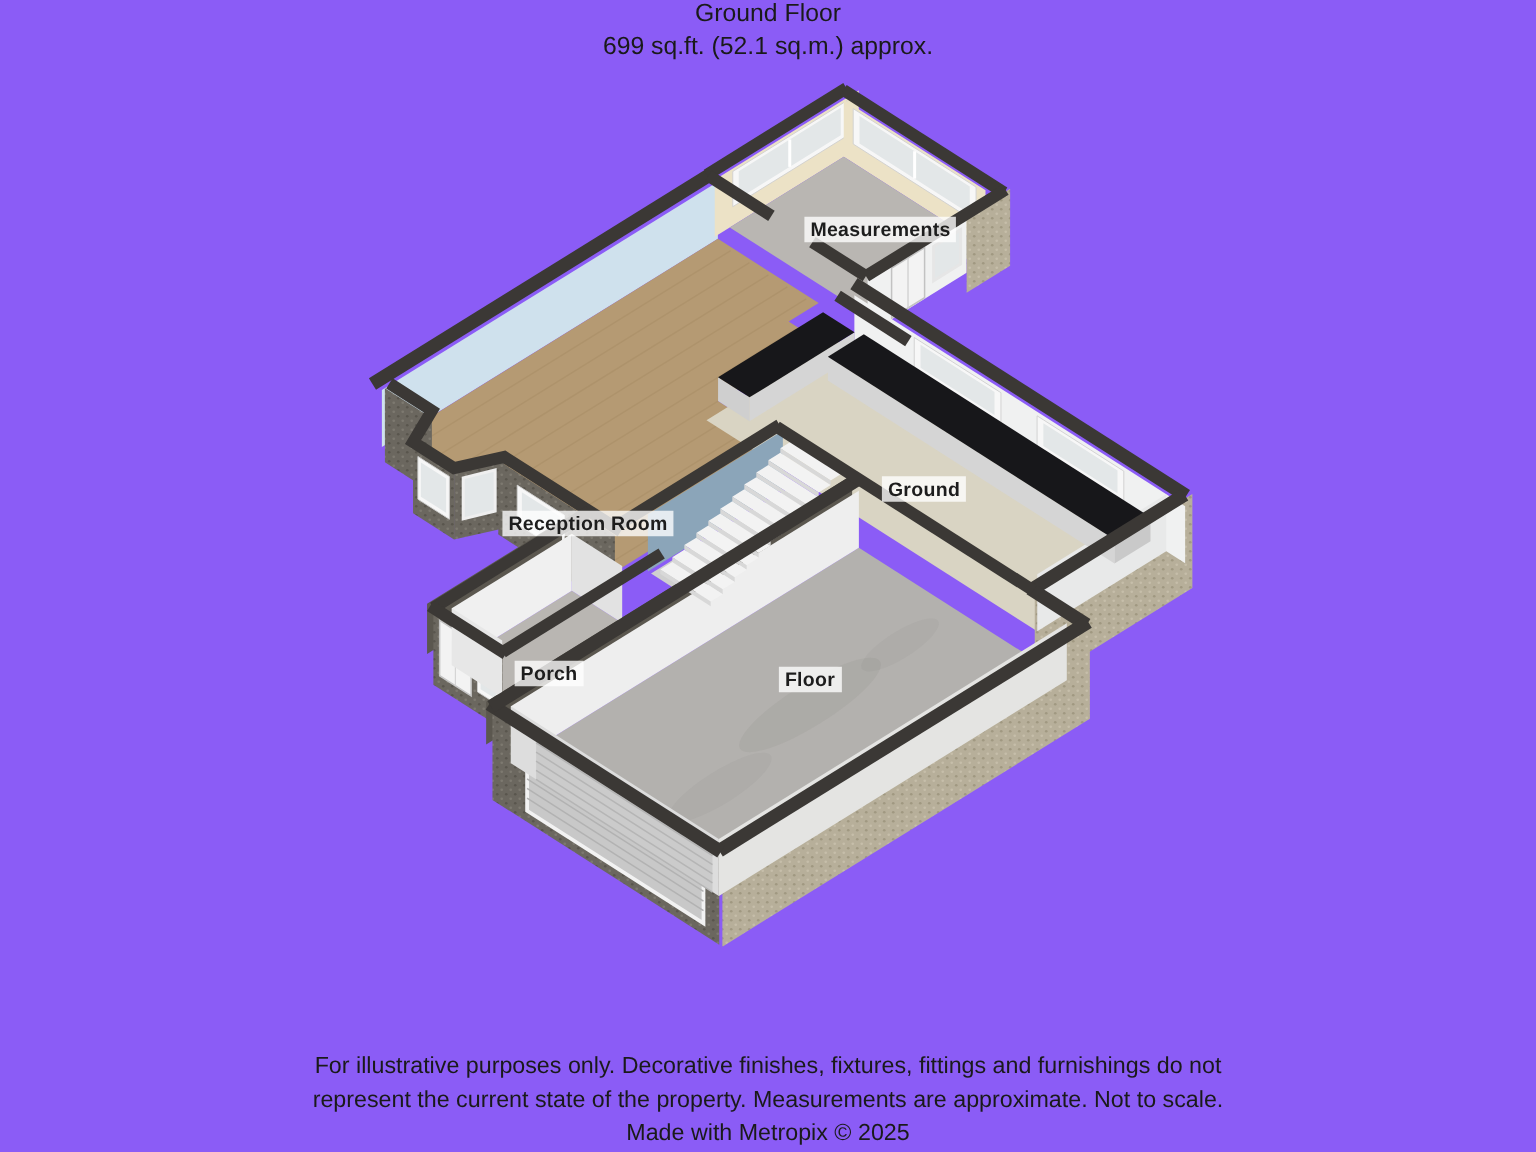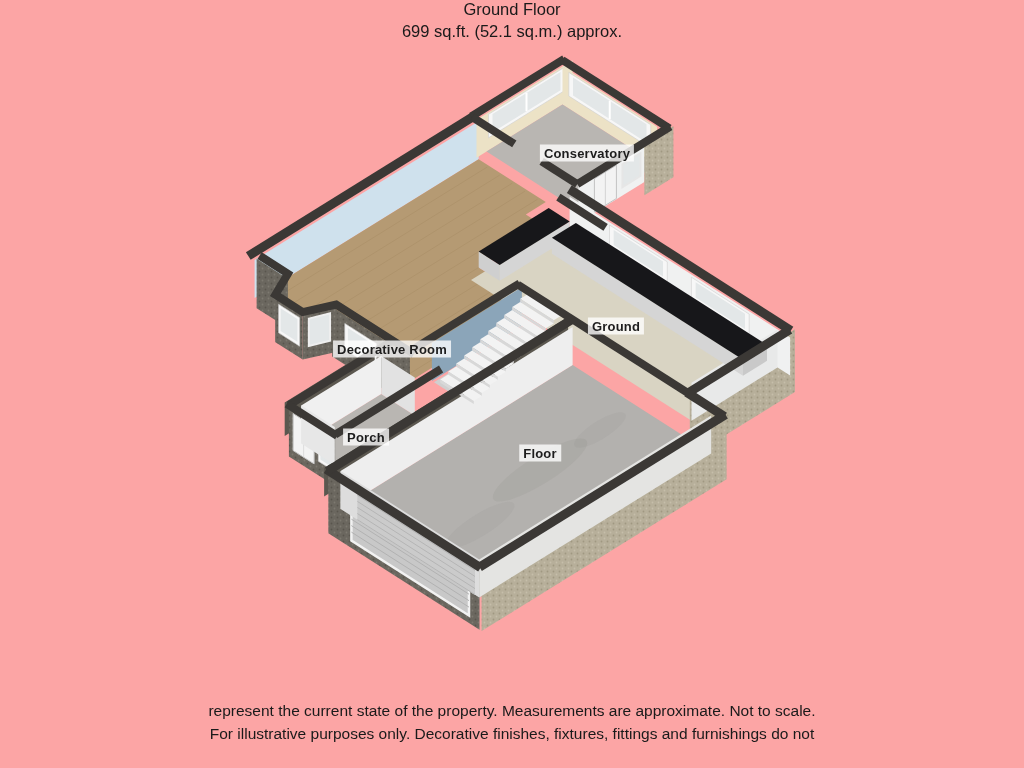--- a/index.html
+++ b/index.html
@@ -1,16 +1,16 @@
 <!DOCTYPE html>
 <html><head>
 <meta charset="utf-8">
 <style>
   html,body{margin:0;padding:0;background:#ffffff;}
-  #page{position:relative;width:1024px;height:768px;background:#fca5a5;overflow:hidden;
+  #page{position:relative;width:1024px;height:768px;background:#8b5cf6;overflow:hidden;
         font-family:"Liberation Sans", sans-serif;}
   #titleblock{position:absolute;top:-2px;left:0;width:100%;text-align:center;
               color:#1a1a1a;font-size:16.5px;line-height:22px;}
   #footerblock{position:absolute;top:700px;left:0;width:100%;text-align:center;
                color:#1a1a1a;font-size:15.5px;line-height:22.5px;}
   #plan{position:absolute;left:0;top:0;}
   .room-label{position:absolute;transform:translate(-50%,-50%);
               background:rgba(255,255,255,0.78);color:#1d1d1d;
               font-size:13px;font-weight:bold;padding:1px 4px;white-space:nowrap;
               letter-spacing:0.2px;}
@@ -163,25 +163,26 @@
           <polyline points="327.3,471.2 573.3,318.7" fill="none" stroke="#3b3835" stroke-width="9" stroke-linejoin="miter"></polyline>
           <polyline points="517.7,284.5 688.9,393.7" fill="none" stroke="#3b3835" stroke-width="8" stroke-linejoin="miter"></polyline>
           <polyline points="407.7,352.7 519.7,283.3" fill="none" stroke="#3b3835" stroke-width="8" stroke-linejoin="miter"></polyline>
           <polyline points="259.6,255.6 287.9,273.7 275.4,294.7 302.7,312.1 336.2,304.6 413.9,354.1" fill="none" stroke="#3b3835" stroke-width="8" stroke-linejoin="miter"></polyline>
           <polyline points="392.9,340.7 288.9,405.2" fill="none" stroke="#3b3835" stroke-width="8" stroke-linejoin="miter"></polyline>
           <polyline points="286.8,403.9 337.2,436.0" fill="none" stroke="#3b3835" stroke-width="8" stroke-linejoin="miter"></polyline>
           <polyline points="335.1,434.7 441.1,369.0" fill="none" stroke="#3b3835" stroke-width="8" stroke-linejoin="miter"></polyline>
           <polyline points="558.4,197.2 605.6,227.4" fill="none" stroke="#3b3835" stroke-width="8" stroke-linejoin="miter"></polyline>
         </g>
     </svg>
-    <div class="room-label" style="left:587px;top:153px">Conservatory</div>
+    <div class="room-label" style="left:587px;top:153px">Measurements</div>
     <div class="room-label" style="left:616px;top:326px">Ground</div>
-    <div class="room-label" style="left:392px;top:349px">Decorative Room</div>
-    <div class="room-label" style="left:366px;top:437px">Porch</div>
+    <div class="room-label" style="left:392px;top:349px">Reception Room</div>
+    <div class="room-label" style="left:366px;top:449px">Porch</div>
     <div class="room-label" style="left:540px;top:453px">Floor</div>
   </div>
 
   <div id="footerblock">
+    <div>For illustrative purposes only. Decorative finishes, fixtures, fittings and furnishings do not</div>
     <div>represent the current state of the property. Measurements are approximate. Not to scale.</div>
-    <div>For illustrative purposes only. Decorative finishes, fixtures, fittings and furnishings do not</div>
+    <div>Made with Metropix © 2025</div>
   </div>
 
 </div>
 
 </body></html>

